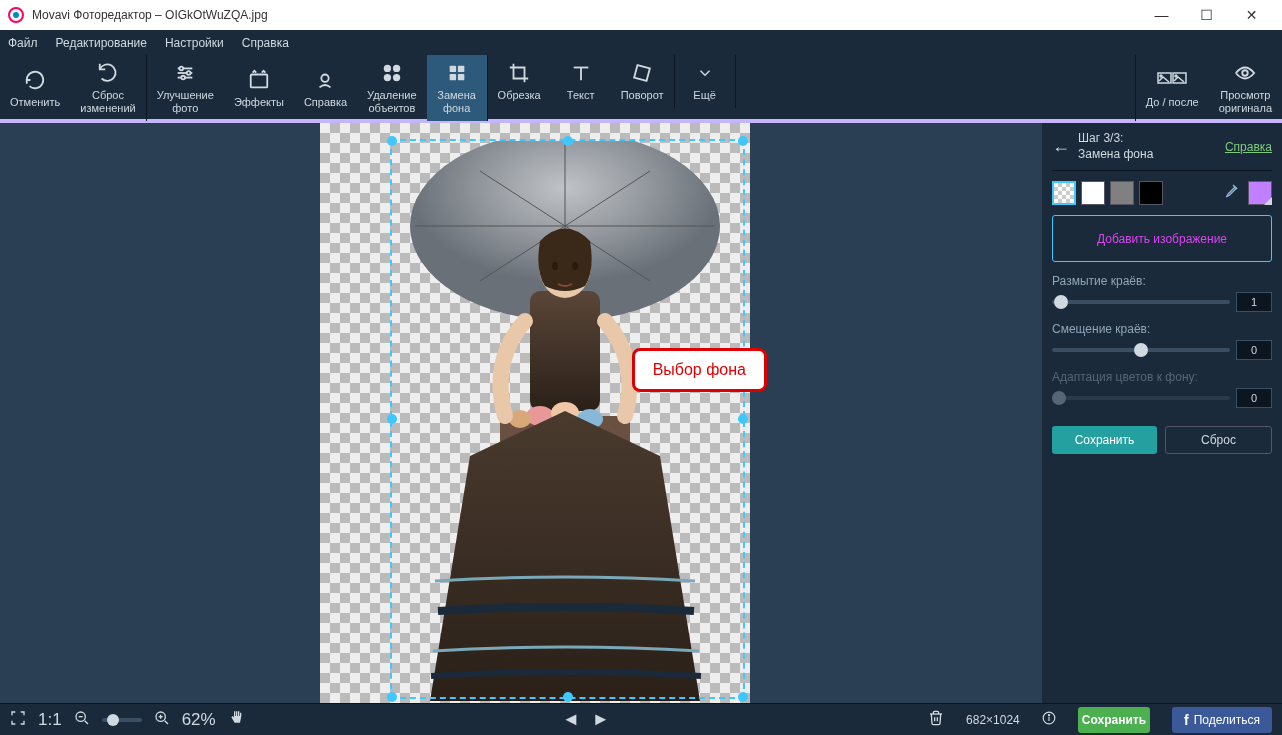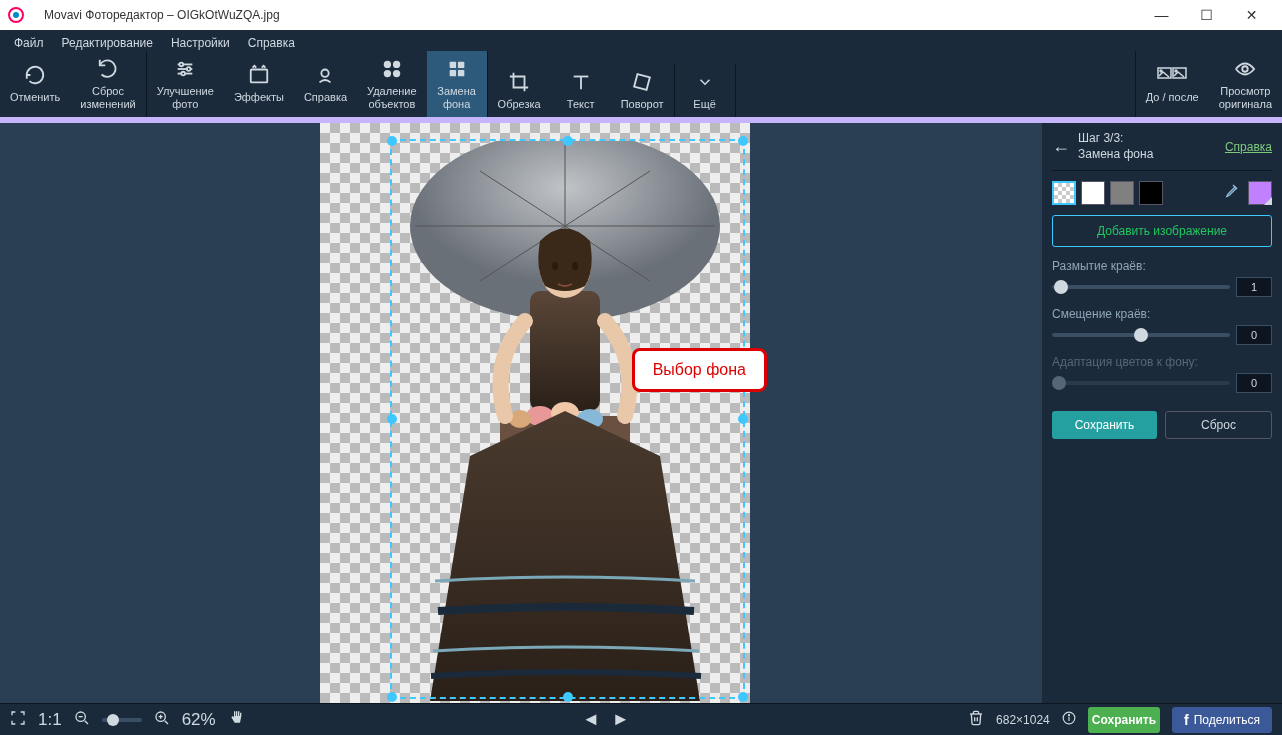--- a/index.html
+++ b/index.html
@@ -1,28 +1,28 @@
 <!DOCTYPE html>
 <html><head>
 <meta charset="utf-8">
 <style>
   * { box-sizing: border-box; margin: 0; padding: 0; font-family: Arial, sans-serif; }
   body { width: 1282px; height: 735px; background: #2a3f54; overflow: hidden; }
   
   .titlebar { height: 30px; background: #ffffff; display: flex; align-items: center; padding: 0 8px; justify-content: space-between; }
-  .titlebar-left { display: flex; align-items: center; gap: 20px; }
+  .titlebar-left { display: flex; align-items: center; gap: 8px; }
   .logo-icon { width: 16px; height: 16px; }
   .title-text { font-size: 12px; color: #333; }
   .titlebar-right { display: flex; gap: 0; }
   .win-btn { width: 45px; height: 30px; display: flex; align-items: center; justify-content: center; font-size: 14px; color: #333; cursor: pointer; }
   
-  .menubar { height: 25px; background: #1a2a3a; display: flex; align-items: center; padding: 0 14px; gap: 18px; }
+  .menubar { height: 25px; background: #1a2a3a; display: flex; align-items: center; padding: 0 8px; gap: 18px; }
   .menu-item { font-size: 12px; color: #d0d8e0; cursor: pointer; }
   
-  .toolbar { height: 68px; background: #1a2a3a; display: flex; align-items: flex-end; border-bottom: 6px solid #c4b5fd; }
+  .toolbar { height: 68px; background: #1a2a3a; display: flex; align-items: flex-start; border-bottom: 4px solid #c4b5fd; }
   .tool-group { display: flex; border-right: 1px solid #0d1520; }
   .tool-btn { display: flex; flex-direction: column; align-items: center; justify-content: center; padding: 6px 10px; min-width: 60px; cursor: pointer; color: #d0d8e0; }
   .tool-btn.active { background: #2d5a7a; }
   .tool-btn.disabled { color: #556677; }
   .tool-icon { height: 24px; display: flex; align-items: center; justify-content: center; margin-bottom: 4px; }
   .tool-label { font-size: 11px; text-align: center; line-height: 1.2; }
   .toolbar-spacer { flex: 1; }
   .tool-group.right { border-right: none; border-left: 1px solid #0d1520; }
   
   .main-area { height: 580px; display: flex; background: #2a3f54; }
@@ -60,21 +60,21 @@
     linear-gradient(45deg, transparent 75%, #ccc 75%),
     linear-gradient(-45deg, transparent 75%, #ccc 75%);
     background-size: 8px 8px;
     background-position: 0 0, 0 4px, 4px -4px, -4px 0px;
     background-color: #fff; border-color: #3fc8ff; border-width: 2px; }
   .swatch.white { background: #fff; } .swatch.gray { background: #808080; } .swatch.black { background: #000; }
   .swatch.purple { background: #c080ff; }
   .color-spacer { flex: 1; }
   .eyedropper { color: #8fb8d8; font-size: 16px; cursor: pointer; padding: 2px 4px; }
   
-  .add-image-btn { width: 100%; height: 32px; background: #1a2a3a; border: 1px solid #3fc8ff; color: #22c55e; font-size: 12px; cursor: pointer; border-radius: 3px; margin-bottom: 12px; }
+  .add-image-btn { width: 100%; height: 47px; background: #1a2a3a; border: 1px solid #3fc8ff; color: #d946ef; font-size: 12px; cursor: pointer; border-radius: 3px; margin-bottom: 12px; }
   
   .slider-field { margin-bottom: 10px; }
   .slider-label { font-size: 12px; color: #8fa5b8; margin-bottom: 4px; }
   .slider-field.disabled .slider-label { color: #556677; }
   .slider-row { display: flex; align-items: center; gap: 6px; }
   .slider-track { flex: 1; height: 4px; background: #3a4f64; position: relative; border-radius: 2px; }
   .slider-field.disabled .slider-track { background: #2a3a4a; }
   .slider-thumb { position: absolute; top: -5px; width: 14px; height: 14px; background: #d0d8e0; border-radius: 50%; cursor: pointer; }
   .slider-field.disabled .slider-thumb { background: #556677; }
   .slider-input { width: 36px; height: 20px; background: #0d1520; border: 1px solid #3a4f64; color: #d0d8e0; text-align: center; font-size: 11px; }
@@ -84,21 +84,21 @@
   .btn-reset { flex: 1; height: 28px; background: #1a2a3a; border: 1px solid #556; color: #d0d8e0; font-size: 12px; cursor: pointer; border-radius: 3px; }
   
   .bottombar { height: 32px; background: #1a2a3a; display: flex; align-items: center; padding: 0 10px; color: #d0d8e0; border-top: 1px solid #0d1520; }
   .bb-left { display: flex; align-items: center; gap: 12px; }
   .bb-btn { font-size: 14px; cursor: pointer; }
   .zoom-slider { width: 40px; height: 4px; background: #3a4f64; position: relative; border-radius: 2px; }
   .zoom-thumb { position: absolute; left: 5px; top: -4px; width: 12px; height: 12px; background: #d0d8e0; border-radius: 50%; }
   .zoom-text { font-size: 17px; }
   .bb-center { flex: 1; display: flex; justify-content: center; gap: 12px; align-items: center; }
   .nav-arrow { font-size: 18px; cursor: pointer; }
-  .bb-right { display: flex; align-items: center; gap: 12px; }
+  .bb-right { display: flex; align-items: center; gap: 22px; }
   .dims { font-size: 12px; }
   .save-btn { height: 26px; padding: 0 4px; background: #4caf50; border: none; color: #fff; font-size: 12px; font-weight: bold; cursor: pointer; border-radius: 3px; }
   .share-btn { height: 26px; padding: 0 12px; background: #3b5998; border: none; color: #fff; font-size: 12px; cursor: pointer; border-radius: 3px; display: inline-flex; align-items: center; gap: 5px; }
   .fb-logo { font-weight: bold; font-size: 14px; }
 </style>
 </head>
 <body>
 
 <div class="titlebar">
   <div class="titlebar-left">

